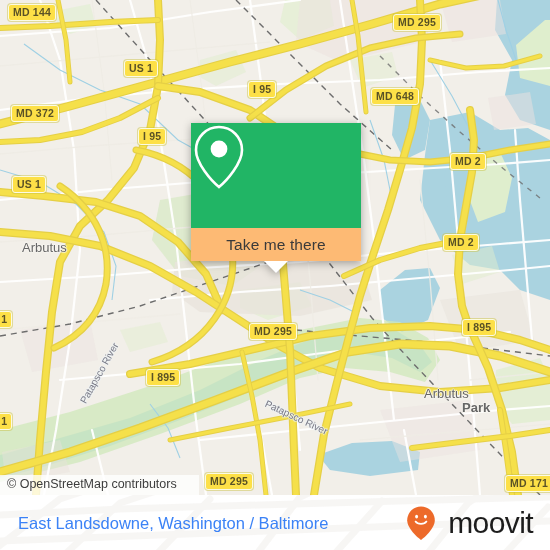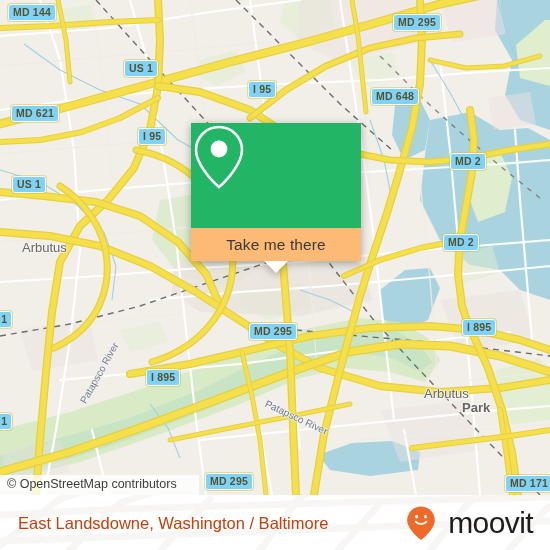--- a/index.html
+++ b/index.html
@@ -14,21 +14,21 @@
   
   .map {
     position: absolute; left: 0; top: 0; width: 550px; height: 495px;
     background: #f2efe9; overflow: hidden;
   }
   .map svg { position: absolute; left: 0; top: 0; }
 
   
   .shield {
     position: absolute;
-    background: #7dd3fc;
+    background: #fde047;
     border: 1.5px solid #fbfbe4;
     border-radius: 3px;
     color: #5a5226;
     font-size: 10.5px;
     font-weight: bold;
     line-height: 13px;
     padding: 1px 4px 1px 4px;
     white-space: nowrap;
     letter-spacing: .2px;
     box-shadow: 0 0 0 1px rgba(200,190,60,.45);
@@ -93,21 +93,21 @@
   
   .footer {
     position: absolute; left: 0; top: 495px;
     width: 550px; height: 55px;
     background: #ffffff;
     overflow: hidden;
   }
   .footer .watermark { position: absolute; left: 0; top: -6px; opacity: .5; }
   .footer-title {
     position: absolute; left: 18px; top: 50%; transform: translateY(-50%);
-    font-size: 16.5px; color: #c2410c; white-space: nowrap;
+    font-size: 16.5px; color: #3b82f6; white-space: nowrap;
   }
   .brand {
     position: absolute; right: 17px; top: 50%; transform: translateY(-50%);
     display: flex; align-items: center; gap: 12px;
   }
   .brand-word {
     font-size: 30px; color: #1c1c1c; letter-spacing: -0.6px;
     font-weight: normal; line-height: 30px;
   }
 </style>
@@ -301,21 +301,21 @@
     <div class="river" style="left:268px; top:398px; transform:rotate(25deg); transform-origin:left top;">Patapsco River</div>
 
     <div class="shield" style="left:-14px; top:311px;">S 1</div>
     <div class="shield" style="left:-14px; top:413px;">S 1</div>
 
     <div class="shield" style="left:8px;   top:4px;">MD 144</div>
     <div class="shield" style="left:393px; top:14px;">MD 295</div>
     <div class="shield" style="left:124px; top:60px;">US 1</div>
     <div class="shield" style="left:248px; top:81px;">I 95</div>
     <div class="shield" style="left:371px; top:88px;">MD 648</div>
-    <div class="shield" style="left:11px;  top:105px;">MD 621</div>
+    <div class="shield" style="left:11px;  top:105px;">MD 372</div>
     <div class="shield" style="left:138px; top:128px;">I 95</div>
     <div class="shield" style="left:450px; top:153px;">MD 2</div>
     <div class="shield" style="left:12px;  top:176px;">US 1</div>
     <div class="shield" style="left:443px; top:234px;">MD 2</div>
     <div class="shield" style="left:249px; top:323px;">MD 295</div>
     <div class="shield" style="left:462px; top:319px;">I 895</div>
     <div class="shield" style="left:146px; top:369px;">I 895</div>
     <div class="shield" style="left:205px; top:473px;">MD 295</div>
     <div class="shield" style="left:505px; top:475px;">MD 171</div>
 

